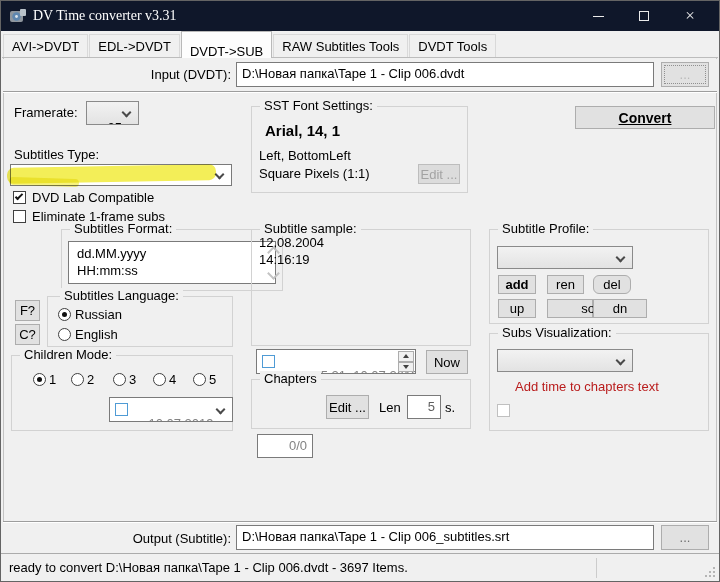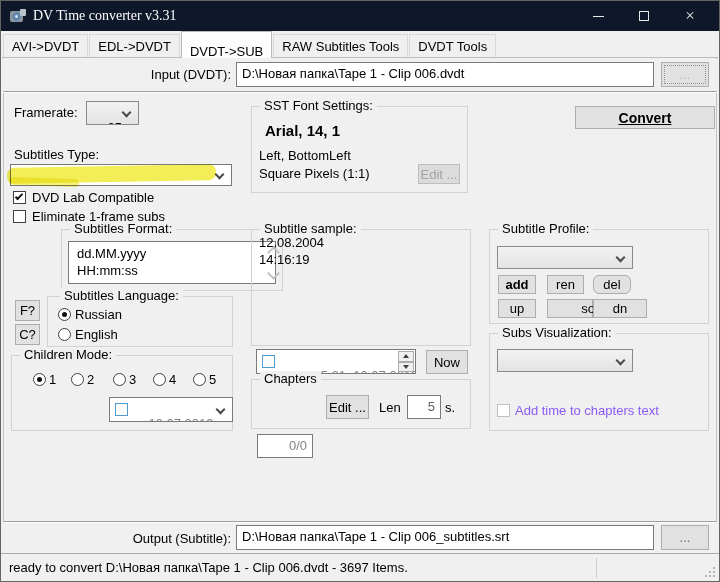--- a/index.html
+++ b/index.html
@@ -214,21 +214,21 @@
   <div class="btn" style="left:592px; top:298px; width:54px; height:19px;">dn</div>
 
   <div class="group" style="left:488px; top:332px; width:220px; height:98px;">
     <span class="legend">Subs Visualization:</span>
   </div>
   <div class="combo" style="left:496px; top:348px; width:136px; height:23px;">
     <span>As Is</span>
     <span class="chev"></span>
   </div>
   <div class="chk dis" style="left:496px; top:403px;"></div>
-  <span class="lbl" style="left:514px; top:402px; color:#8b5cf6;text-align:right;">Add time to chapters text</span>
+  <span class="lbl" style="left:514px; top:378px; color:#b91c1c;text-align:right;">Add time to chapters text</span>
 
   <div class="iobar" style="top:520px; border-bottom:none; border-top:1px solid #9d9d9d; box-shadow:inset 0 1px 0 #ffffff;">
     <span class="iolabel" style="top:9px;">Output (Subtitle):</span>
   </div>
   <div class="txt" style="left:235px; top:524px; width:418px; height:25px;">D:\Новая папка\Tape 1 - Clip 006_subtitles.srt</div>
   <div class="btn" style="left:660px; top:524px; width:48px; height:25px; color:#6f6f6f;">...</div>
 
   <div class="statusbar">
     <span class="statustext">ready to convert D:\Новая папка\Tape 1 - Clip 006.dvdt - 3697 Items.</span>
     <span class="statussep"></span>

